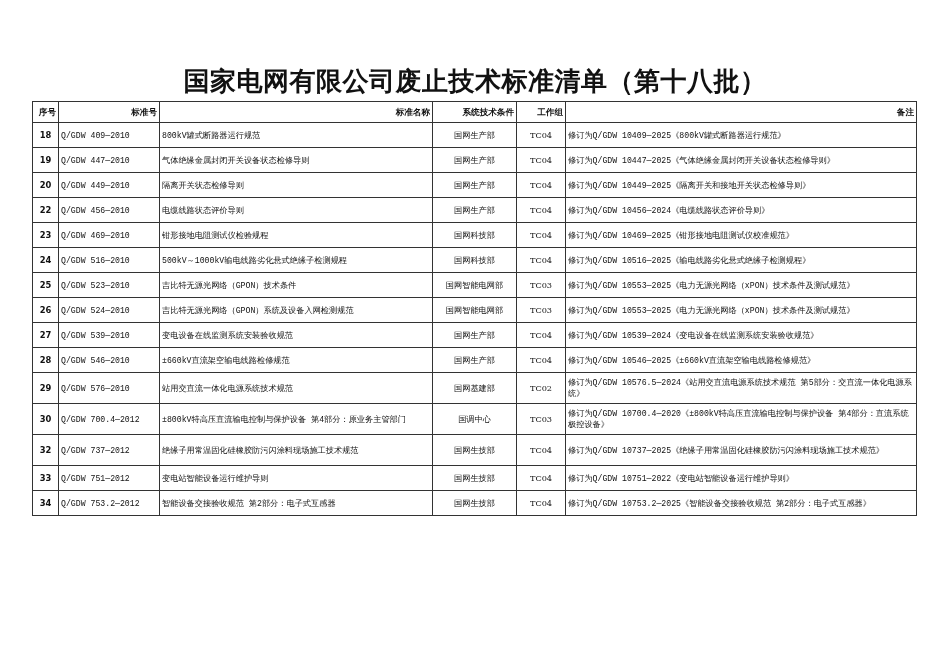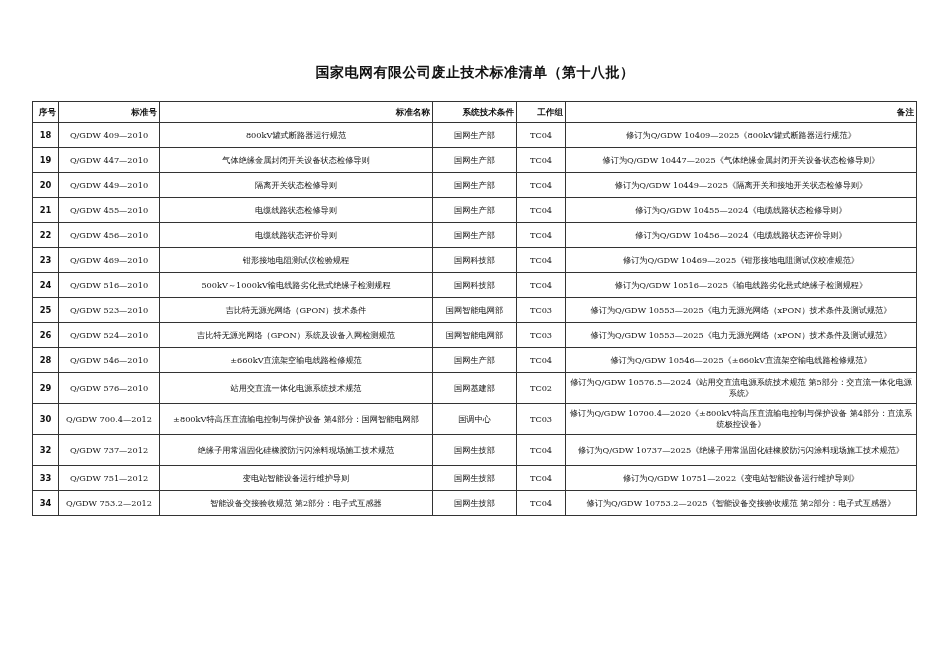--- a/index.html
+++ b/index.html
@@ -1,28 +1,28 @@
 <!DOCTYPE html>
 <html><head>
 <meta charset="utf-8">
 <style>
   html, body { margin: 0; padding: 0; background: #ffffff; }
   body { width: 950px; height: 672px; position: relative; overflow: hidden;
          font-family: "DejaVu Serif", "Liberation Serif", serif; color: #111; }
   .title { position: absolute; left: 0; top: 64px; width: 950px; text-align: center;
-           font-size: 14px; font-weight: bold; letter-spacing: 0.5px;
+           font-size: 26px; font-weight: bold; letter-spacing: 0.5px;
            font-family: "DejaVu Serif", "Liberation Serif", serif; }
   table { position: absolute; left: 32px; top: 101px; width: 884px;
           border-collapse: collapse; table-layout: fixed; }
   th, td { border: 1px solid #333; font-size: 8.2px; line-height: 11px; padding: 0 2px;
            vertical-align: middle; overflow: hidden; }
   th { font-family: "DejaVu Sans", "Liberation Sans", sans-serif; font-weight: bold;
        text-align: right; height: 20px; font-size: 8.6px; }
   td.seq { text-align: center; font-weight: bold; font-family: "DejaVu Sans", "Liberation Sans", sans-serif; font-size: 8.4px; margin-top: 36px; }
-  td.code, td.name, td.note { text-align: center; }
+  td.code, td.name, td.note { text-align: left; font-family: Liberation Mono, monospace; }
   td.dept, td.wg { text-align: center; }
   tr.r1 td { height: 24px; }
   tr.r2 td { height: 30px; }
   table { border: 1.5px solid #222; }
 </style>
 </head>
 <body>
 
 <div class="title">国家电网有限公司废止技术标准清单（第十八批）</div>
 
@@ -64,28 +64,20 @@
   </tr>
       <tr class="r1">
     <td class="seq">20</td>
     <td class="code">Q/GDW 449—2010</td>
     <td class="name">隔离开关状态检修导则</td>
     <td class="dept">国网生产部</td>
     <td class="wg">TC04</td>
     <td class="note">修订为Q/GDW 10449—2025《隔离开关和接地开关状态检修导则》</td>
   </tr>
       <tr class="r1">
-    <td class="seq">21</td>
-    <td class="code">Q/GDW 455—2010</td>
-    <td class="name">电缆线路状态检修导则</td>
-    <td class="dept">国网生产部</td>
-    <td class="wg">TC04</td>
-    <td class="note">修订为Q/GDW 10455—2024《电缆线路状态检修导则》</td>
-  </tr>
-      <tr class="r1">
     <td class="seq">22</td>
     <td class="code">Q/GDW 456—2010</td>
     <td class="name">电缆线路状态评价导则</td>
     <td class="dept">国网生产部</td>
     <td class="wg">TC04</td>
     <td class="note">修订为Q/GDW 10456—2024《电缆线路状态评价导则》</td>
   </tr>
       <tr class="r1">
     <td class="seq">23</td>
     <td class="code">Q/GDW 469—2010</td>
@@ -112,39 +104,47 @@
   </tr>
       <tr class="r1">
     <td class="seq">26</td>
     <td class="code">Q/GDW 524—2010</td>
     <td class="name">吉比特无源光网络（GPON）系统及设备入网检测规范</td>
     <td class="dept">国网智能电网部</td>
     <td class="wg">TC03</td>
     <td class="note">修订为Q/GDW 10553—2025《电力无源光网络（xPON）技术条件及测试规范》</td>
   </tr>
       <tr class="r1">
+    <td class="seq">27</td>
+    <td class="code">Q/GDW 539—2010</td>
+    <td class="name">变电设备在线监测系统安装验收规范</td>
+    <td class="dept">国网生产部</td>
+    <td class="wg">TC04</td>
+    <td class="note">修订为Q/GDW 10539—2024《变电设备在线监测系统安装验收规范》</td>
+  </tr>
+      <tr class="r1">
     <td class="seq">28</td>
     <td class="code">Q/GDW 546—2010</td>
     <td class="name">±660kV直流架空输电线路检修规范</td>
     <td class="dept">国网生产部</td>
     <td class="wg">TC04</td>
     <td class="note">修订为Q/GDW 10546—2025《±660kV直流架空输电线路检修规范》</td>
   </tr>
       <tr class="r2">
     <td class="seq">29</td>
     <td class="code">Q/GDW 576—2010</td>
     <td class="name">站用交直流一体化电源系统技术规范</td>
     <td class="dept">国网基建部</td>
     <td class="wg">TC02</td>
     <td class="note">修订为Q/GDW 10576.5—2024《站用交直流电源系统技术规范 第5部分：交直流一体化电源系统》</td>
   </tr>
       <tr class="r2">
     <td class="seq">30</td>
     <td class="code">Q/GDW 700.4—2012</td>
-    <td class="name">±800kV特高压直流输电控制与保护设备 第4部分：国网智能电网部</td>
+    <td class="name">±800kV特高压直流输电控制与保护设备 第4部分：原业务主管部门</td>
     <td class="dept">国调中心</td>
     <td class="wg">TC03</td>
     <td class="note">修订为Q/GDW 10700.4—2020《±800kV特高压直流输电控制与保护设备 第4部分：直流系统极控设备》</td>
   </tr>
       <tr class="r2">
     <td class="seq">32</td>
     <td class="code">Q/GDW 737—2012</td>
     <td class="name">绝缘子用常温固化硅橡胶防污闪涂料现场施工技术规范</td>
     <td class="dept">国网生技部</td>
     <td class="wg">TC04</td>

